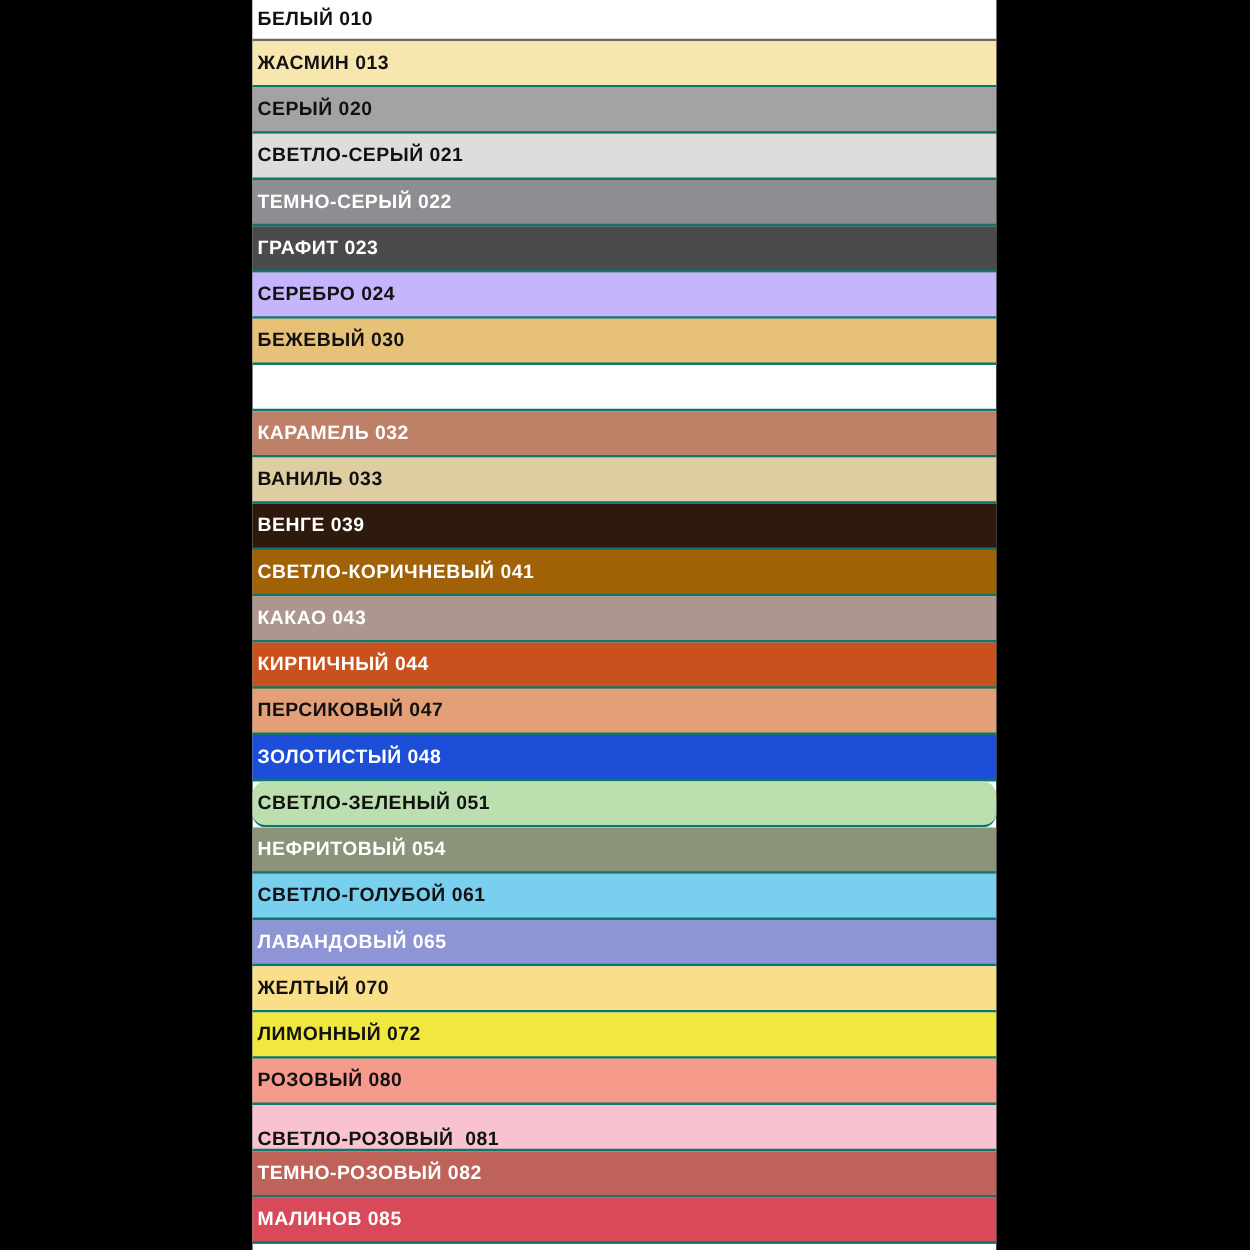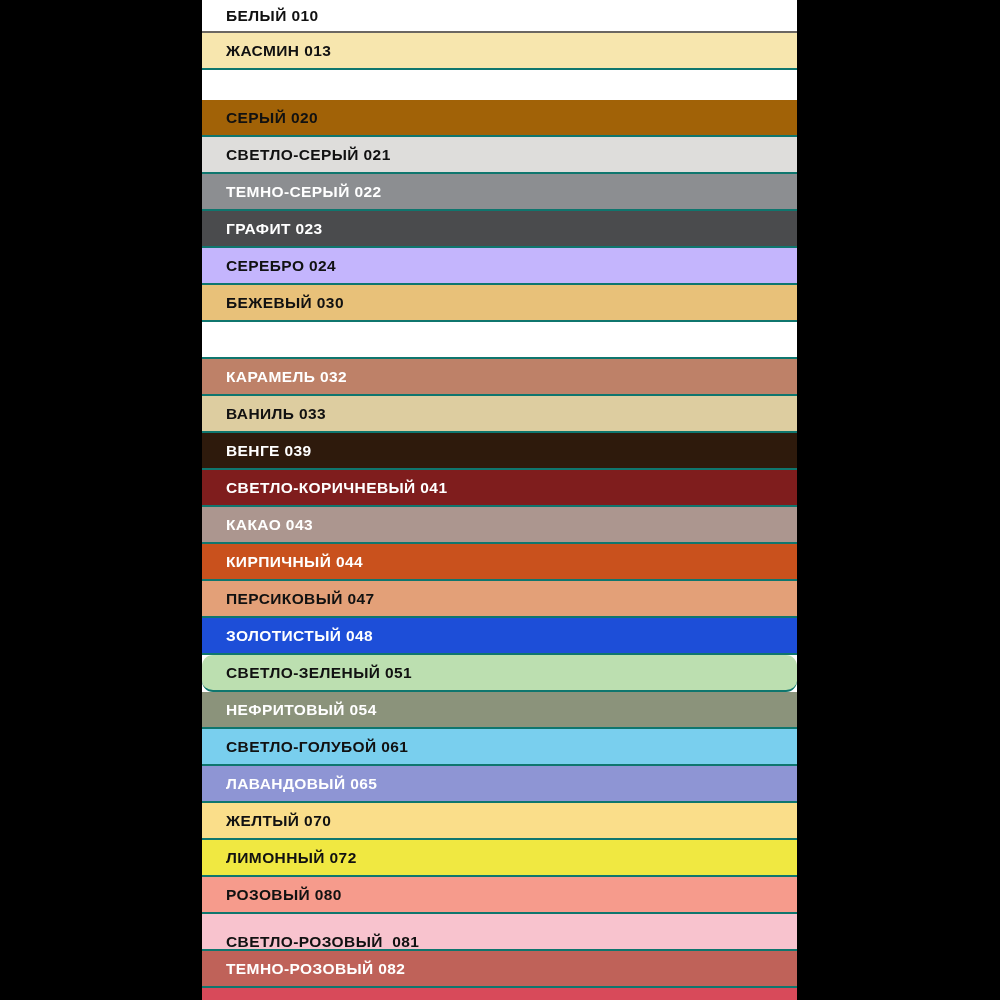--- a/index.html
+++ b/index.html
@@ -44,21 +44,21 @@
     border-bottom: 2px solid #0f766e;
   }
 
   
   .swatch-row.first-row {
     height: 33px;
     border-bottom: 2px solid #6b6762;
   }
 
   .swatch-label {
-    padding-left: 24px;
+    padding-left: 4px;
     font-size: 15.5px;
     font-weight: bold;
     letter-spacing: 0.4px;
     line-height: 1;
     white-space: pre;
     user-select: none;
   }
 
   .text-dark  { color: #111111; }
   .text-light { color: #ffffff; }
@@ -67,21 +67,21 @@
 <body>
 
 <div id="palette-chart">
   <div id="swatch-column">
       <div class="swatch-row first-row" style="background: rgb(255, 255, 255);">
         <span class="swatch-label text-dark">БЕЛЫЙ 010</span>
       </div>
       <div class="swatch-row" style="background: rgb(247, 230, 174);">
         <span class="swatch-label text-dark">ЖАСМИН 013</span>
       </div>
-      <div class="swatch-row" style="background: #a16207; margin-top: 30px;">
+      <div class="swatch-row" style="background: #a3a3a3;">
         <span class="swatch-label text-dark">СЕРЫЙ 020</span>
       </div>
       <div class="swatch-row" style="background: rgb(222, 221, 219);">
         <span class="swatch-label text-dark">СВЕТЛО-СЕРЫЙ 021</span>
       </div>
       <div class="swatch-row" style="background: rgb(140, 142, 145);">
         <span class="swatch-label text-light">ТЕМНО-СЕРЫЙ 022</span>
       </div>
       <div class="swatch-row" style="background: rgb(74, 75, 77);">
         <span class="swatch-label text-light">ГРАФИТ 023</span>
@@ -97,21 +97,21 @@
       </div>
       <div class="swatch-row" style="background: rgb(190, 129, 104);">
         <span class="swatch-label text-light">КАРАМЕЛЬ 032</span>
       </div>
       <div class="swatch-row" style="background: rgb(221, 205, 160);">
         <span class="swatch-label text-dark">ВАНИЛЬ 033</span>
       </div>
       <div class="swatch-row" style="background: rgb(46, 26, 12);">
         <span class="swatch-label text-light">ВЕНГЕ 039</span>
       </div>
-      <div class="swatch-row" style="background: #7f1d1d;">
+      <div class="swatch-row" style="background: #a16207;">
         <span class="swatch-label text-light">СВЕТЛО-КОРИЧНЕВЫЙ 041</span>
       </div>
       <div class="swatch-row" style="background: rgb(172, 150, 143);">
         <span class="swatch-label text-light">КАКАО 043</span>
       </div>
       <div class="swatch-row" style="background: rgb(201, 81, 29);">
         <span class="swatch-label text-light">КИРПИЧНЫЙ 044</span>
       </div>
       <div class="swatch-row" style="background: rgb(227, 160, 120);">
         <span class="swatch-label text-dark">ПЕРСИКОВЫЙ 047</span>

